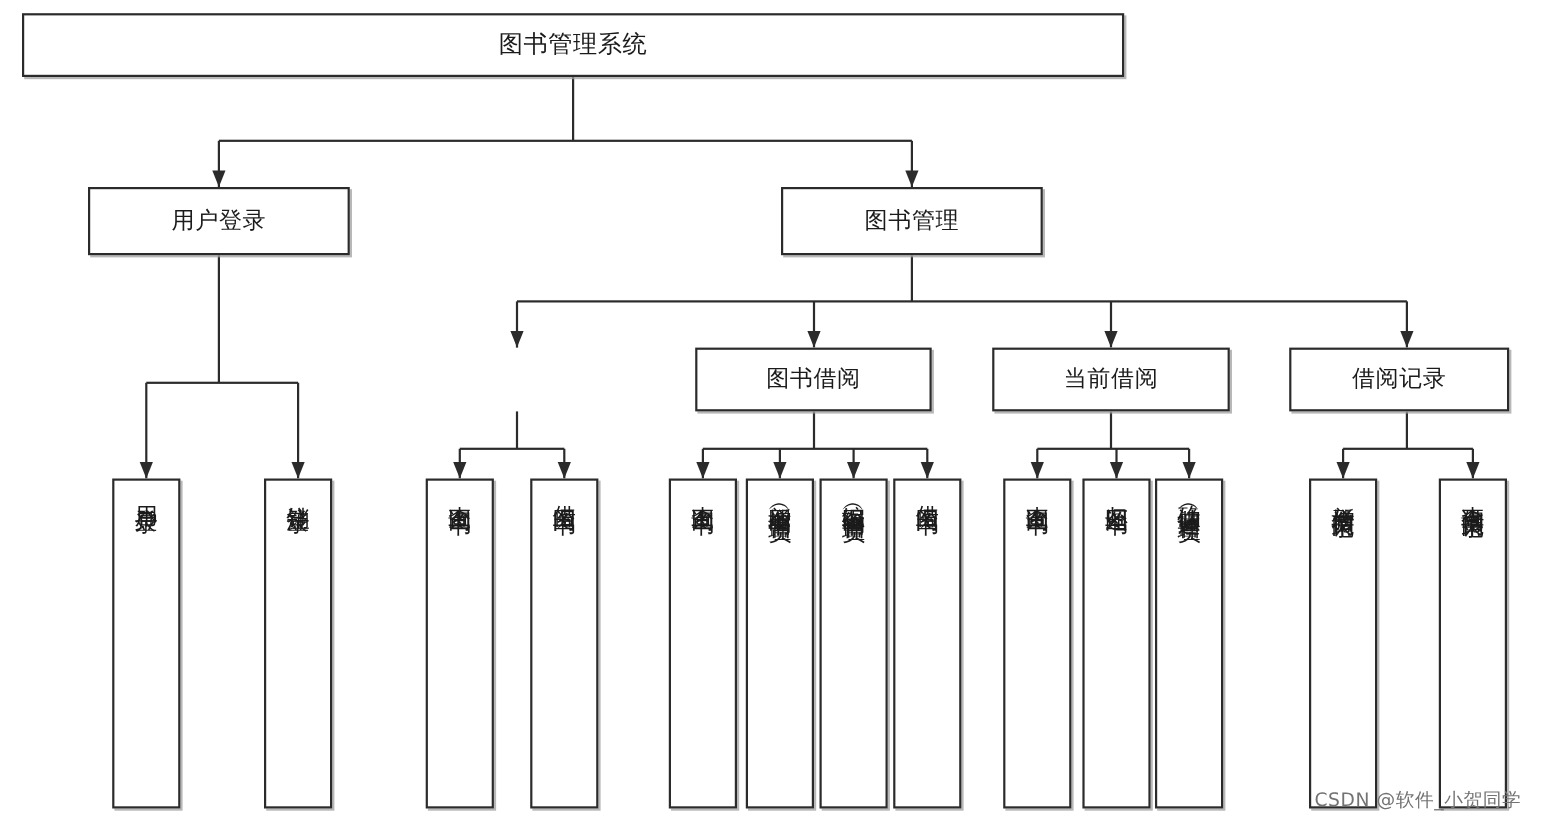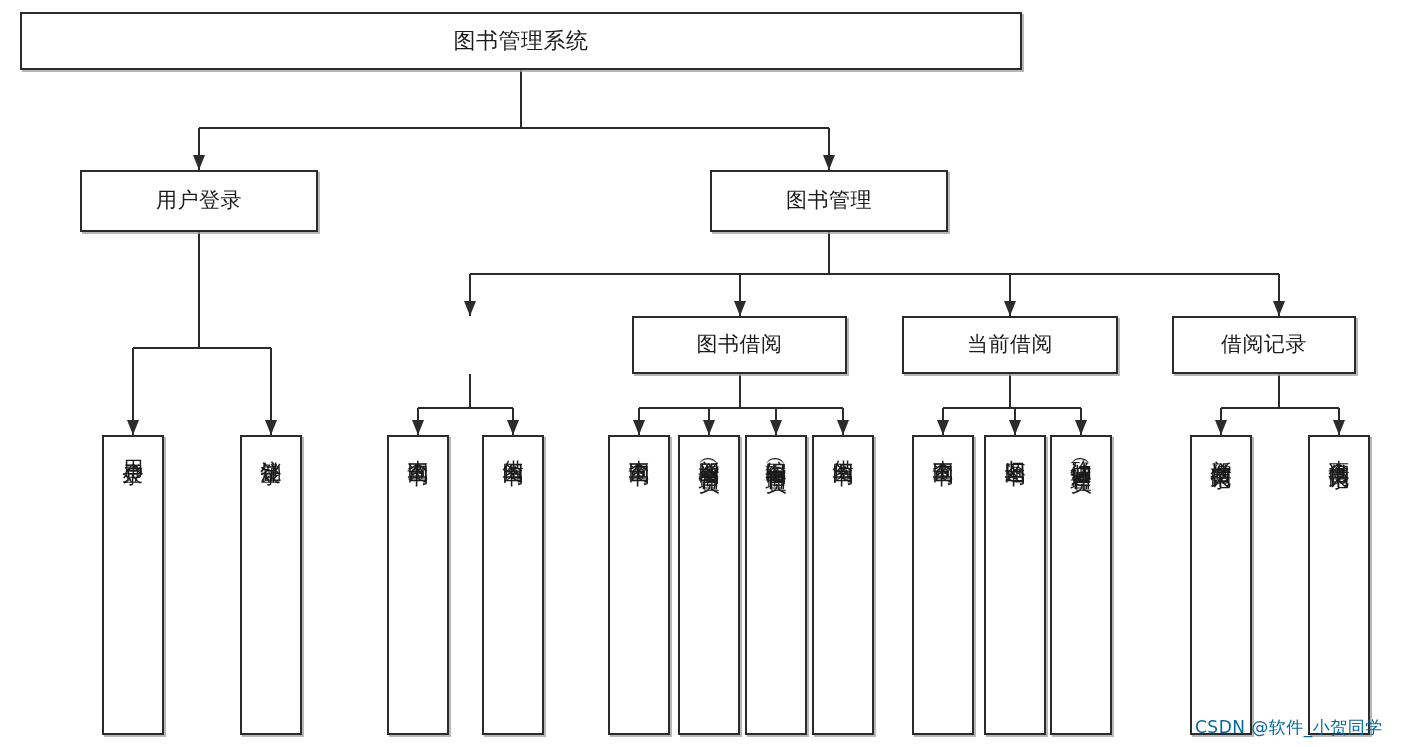--- a/index.html
+++ b/index.html
@@ -69,21 +69,21 @@
     width: 0;
     height: 0;
     border-left: 6px solid transparent;
     border-right: 6px solid transparent;
     border-top: 15px solid #2b2b2b;
   }
   
   #watermark {
     position: absolute;
     font-size: 17px;
-    color: #0369a1;
+    color: #737373;
     white-space: nowrap;
     letter-spacing: 0.5px;
   }
 </style>
 </head>
 <body>
 
 <div id="canvas">
 
   <div id="connectors">
@@ -151,21 +151,21 @@
   <div class="node h" id="node-l2-1" style="left: 710px; top: 170px; width: 238px; height: 62px;">
     <span class="label">图书管理</span>
   </div>
 
   <div class="node h" id="node-l3-1" style="left: 632px; top: 316px; width: 215px; height: 58px;">
     <span class="label">图书借阅</span>
   </div>
   <div class="node h" id="node-l3-2" style="left: 902px; top: 316px; width: 216px; height: 58px;">
     <span class="label">当前借阅</span>
   </div>
-  <div class="node h" id="node-l3-3" style="left: 1172px; top: 316px; width: 184px; height: 58px; font-family: Liberation Serif, serif;">
+  <div class="node h" id="node-l3-3" style="left: 1172px; top: 316px; width: 200px; height: 58px; font-family: Liberation Serif, serif;">
     <span class="label">借阅记录</span>
   </div>
 
   <div class="node v" id="node-leaf-0" style="left: 102px; top: 435px; width: 62px; height: 300px;">
     <span class="label">用户登录</span>
   </div>
   <div class="node v" id="node-leaf-1" style="left: 240px; top: 435px; width: 62px; height: 300px;">
     <span class="label">注销登录</span>
   </div>
   <div class="node v" id="node-leaf-2" style="left: 387px; top: 435px; width: 62px; height: 300px;">

